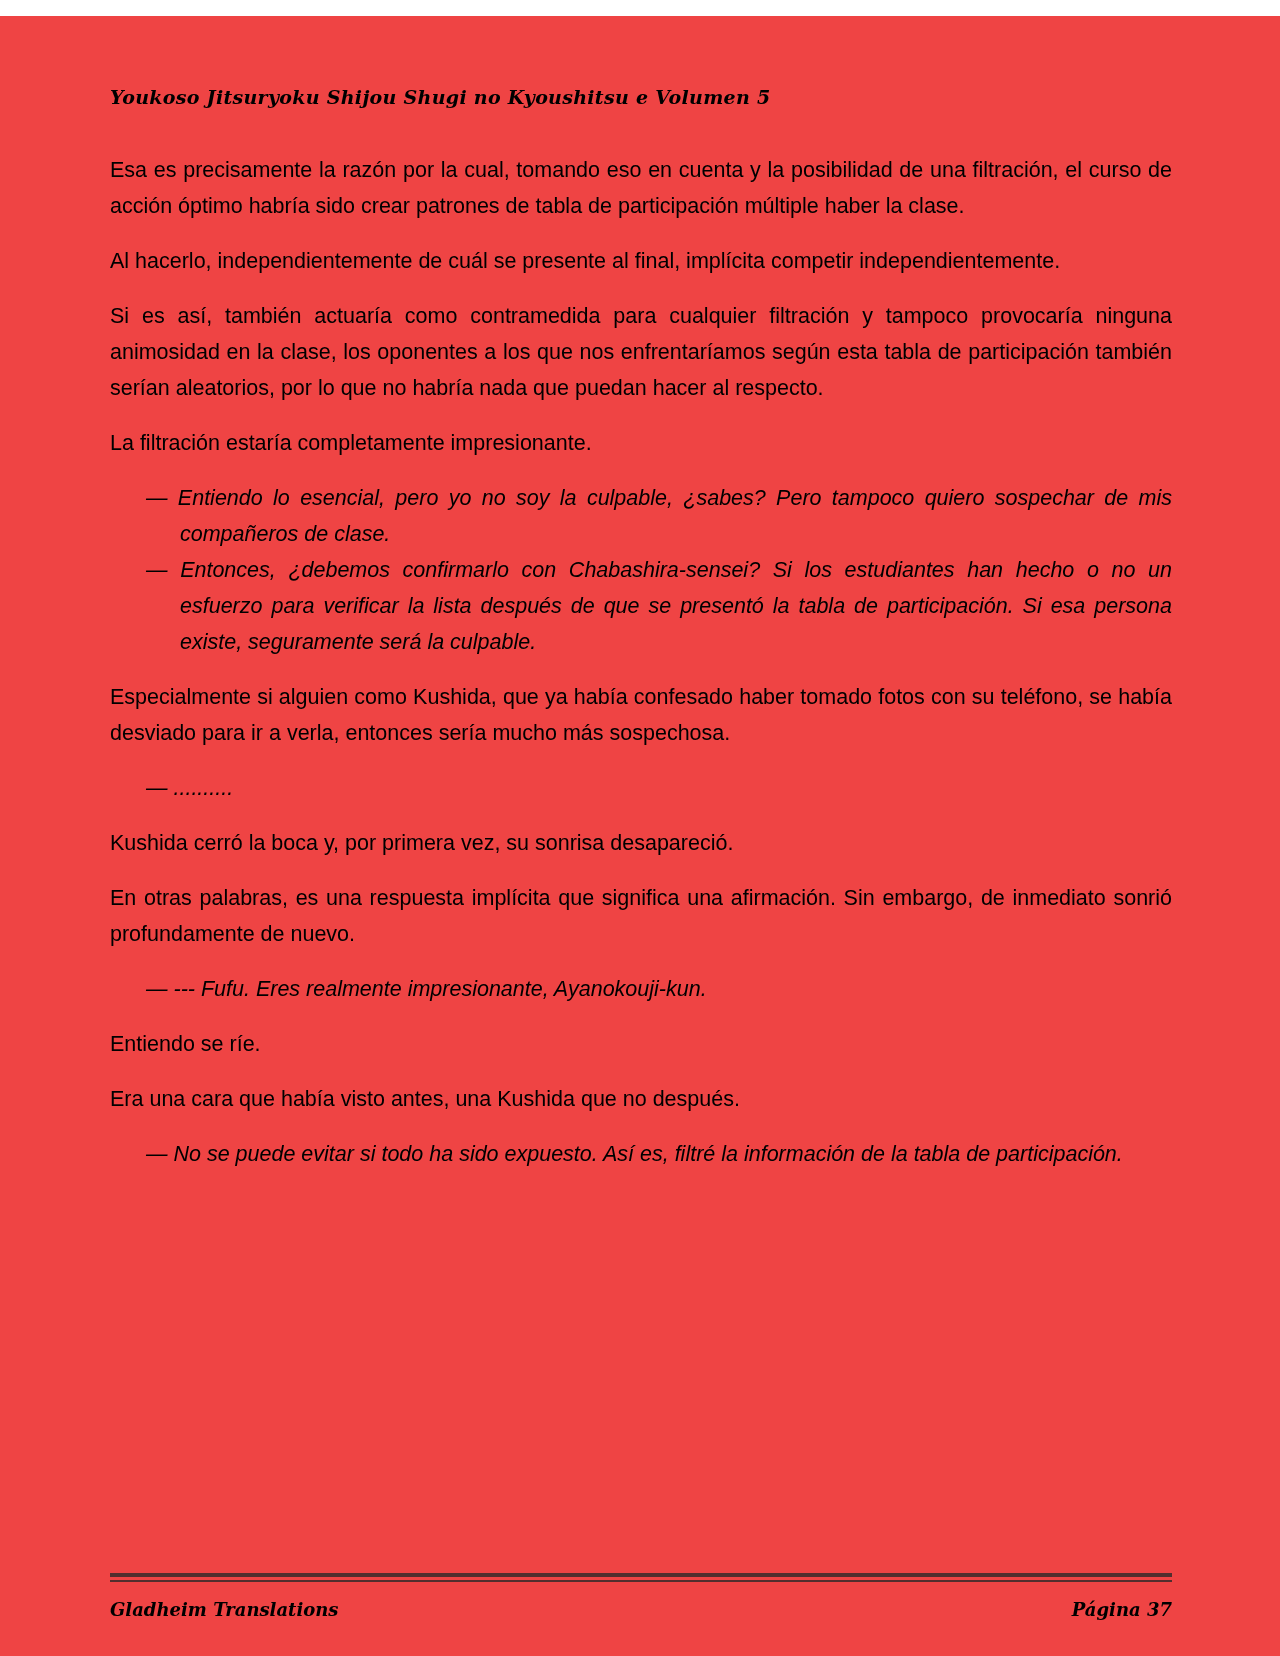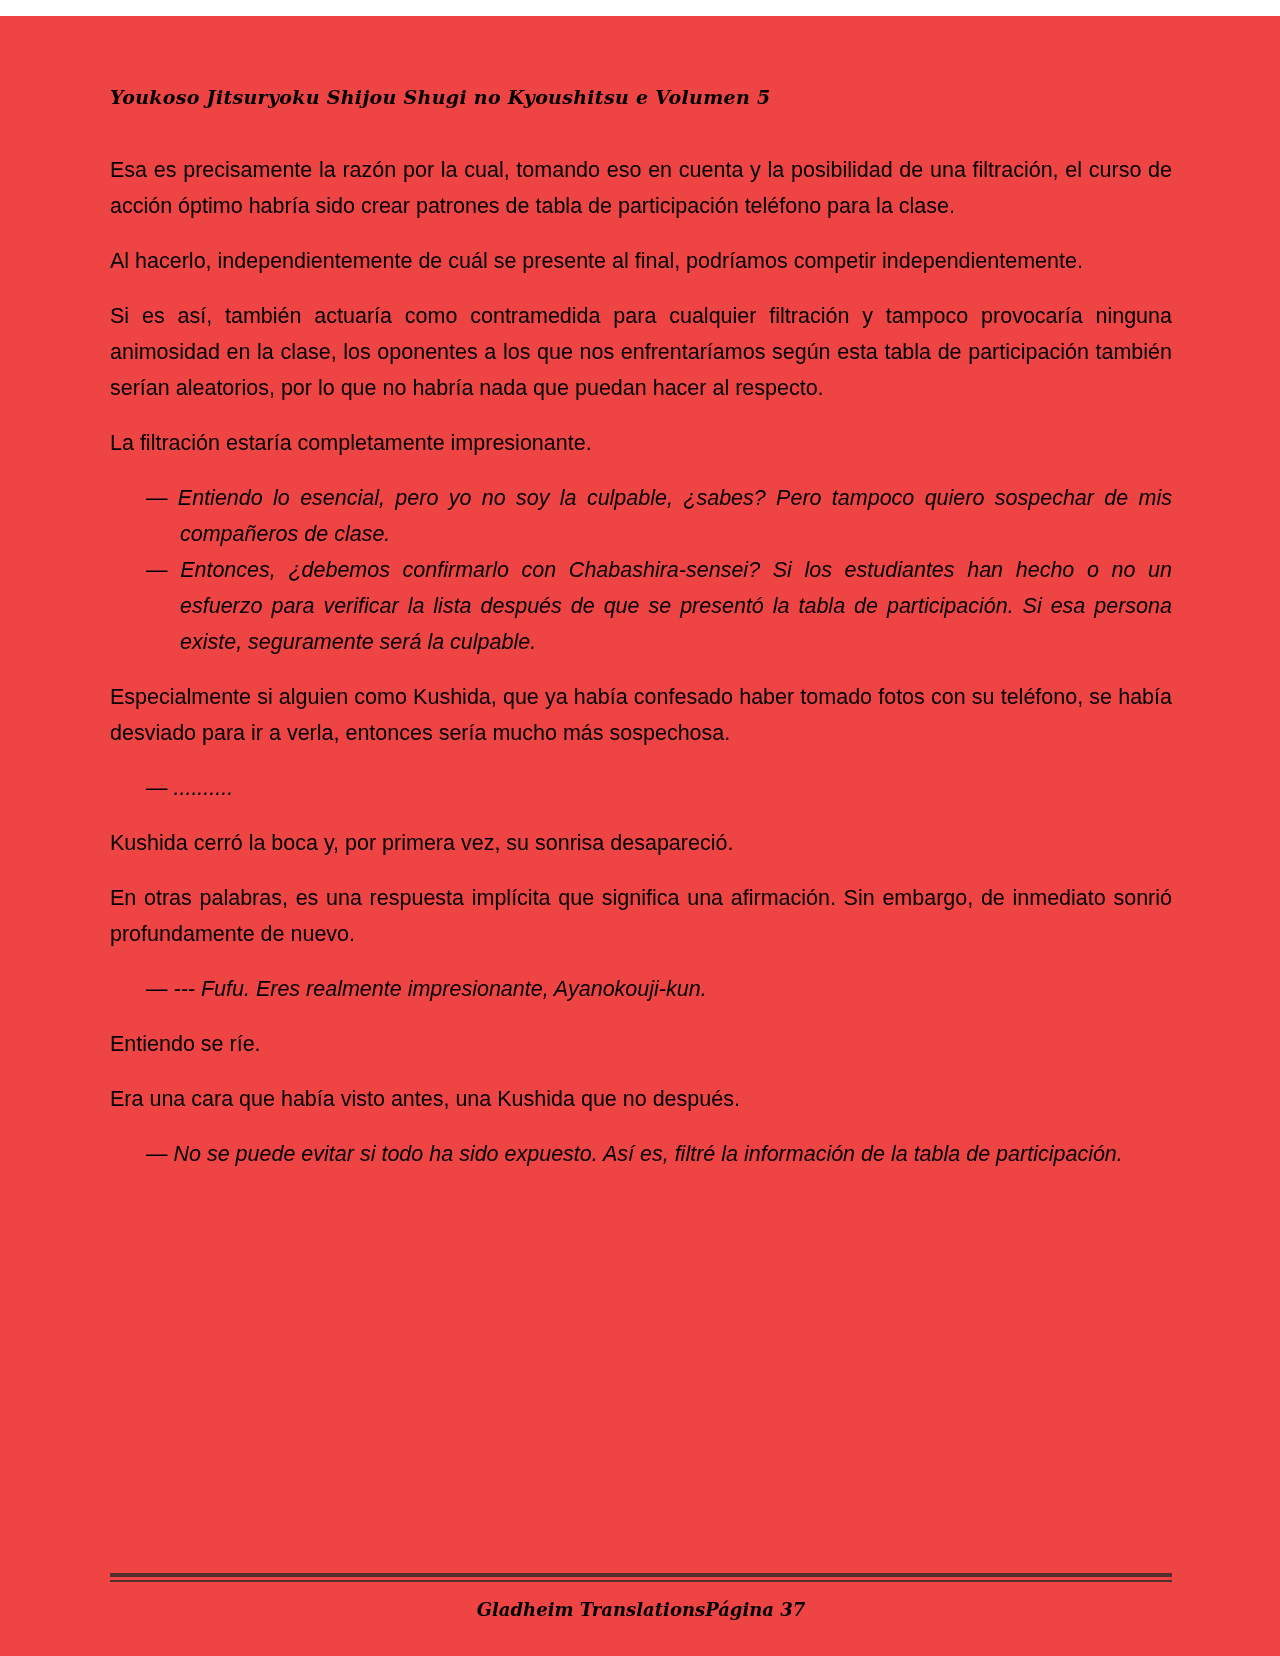--- a/index.html
+++ b/index.html
@@ -54,38 +54,38 @@
     height: 9px;
     border-top: 4px solid #532e2e;
     border-bottom: 2px solid #532e2e;
   }
   .footer {
     position: absolute;
     left: 110px;
     right: 108px;
     bottom: 52px;
     display: flex;
-    justify-content: center;
+    justify-content: space-between;
     align-items: baseline;
     font-family: "DejaVu Serif", serif;
     font-style: italic;
     font-weight: bold;
     font-size: 18px;
     color: #000000;
   }
 </style>
 </head>
 <body>
 
 <div class="page">
   <div class="header">Youkoso Jitsuryoku Shijou Shugi no Kyoushitsu e Volumen 5</div>
 
   <main class="content">
-      <p class="para">Esa es precisamente la razón por la cual, tomando eso en cuenta y la posibilidad de una filtración, el curso de acción óptimo habría sido crear patrones de tabla de participación teléfono para la clase.</p>
-      <p class="para">Al hacerlo, independientemente de cuál se presente al final, podríamos competir independientemente.</p>
+      <p class="para">Esa es precisamente la razón por la cual, tomando eso en cuenta y la posibilidad de una filtración, el curso de acción óptimo habría sido crear patrones de tabla de participación múltiple haber la clase.</p>
+      <p class="para">Al hacerlo, independientemente de cuál se presente al final, implícita competir independientemente.</p>
       <p class="para">Si es así, también actuaría como contramedida para cualquier filtración y tampoco provocaría ninguna animosidad en la clase, los oponentes a los que nos enfrentaríamos según esta tabla de participación también serían aleatorios, por lo que no habría nada que puedan hacer al respecto.</p>
       <p class="para">La filtración estaría completamente impresionante.</p>
       <div class="dialogue-group">
         <p class="dialogue">— Entiendo lo esencial, pero yo no soy la culpable, ¿sabes? Pero tampoco quiero sospechar de mis compañeros de clase.</p>
         <p class="dialogue">— Entonces, ¿debemos confirmarlo con Chabashira-sensei? Si los estudiantes han hecho o no un esfuerzo para verificar la lista después de que se presentó la tabla de participación. Si esa persona existe, seguramente será la culpable.</p>
       </div>
       <p class="para">Especialmente si alguien como Kushida, que ya había confesado haber tomado fotos con su teléfono, se había desviado para ir a verla, entonces sería mucho más sospechosa.</p>
       <div class="dialogue-group">
         <p class="dialogue">— ..........</p>
       </div>

